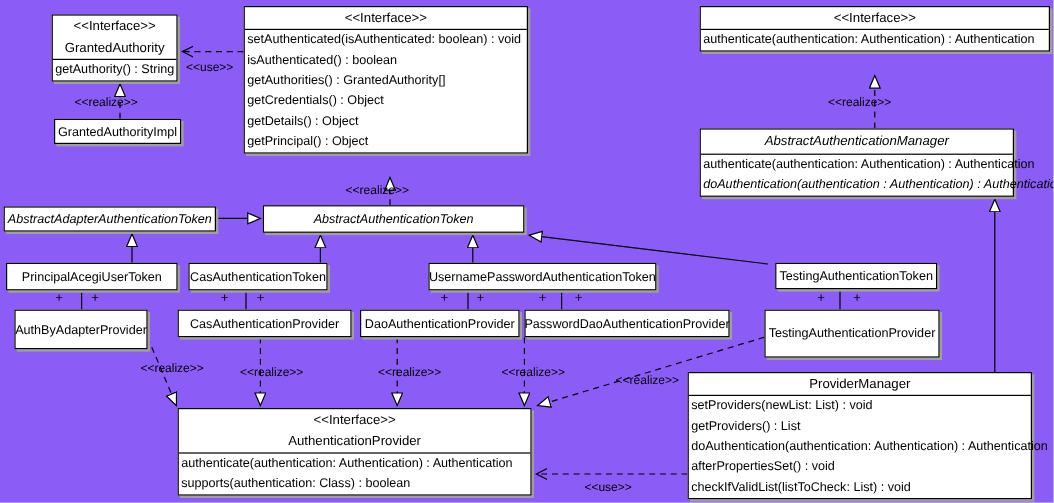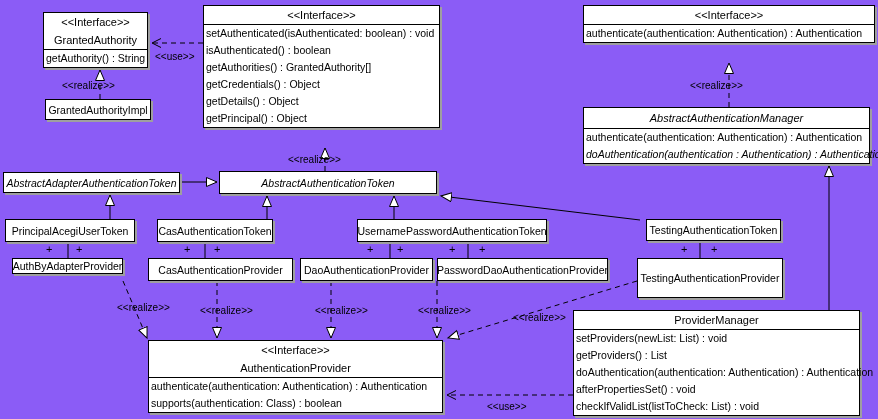--- a/index.html
+++ b/index.html
@@ -100,50 +100,50 @@
 
   <div class="box" style="left:583px;top:5px;width:292px;">
     <div class="hdr">
       <div>&lt;&lt;Interface&gt;&gt;</div>
     </div>
     <div class="methods">
       <div class="m">authenticate(authentication: Authentication) : Authentication</div>
     </div>
   </div>
 
-  <div class="box" style="left:583px;top:107px;width:287px;">
+  <div class="box" style="left:583px;top:107px;width:262px;">
     <div class="title-line it">AbstractAuthenticationManager</div>
     <div class="methods">
       <div class="m">authenticate(authentication: Authentication) : Authentication</div>
       <div class="m it">doAuthentication(authentication : Authentication) : Authentication</div>
     </div>
   </div>
 
   <div class="box" style="left:3px;top:172px;width:177px;height:21px;">
     <div class="name-only it">AbstractAdapterAuthenticationToken</div>
   </div>
 
   <div class="box" style="left:219px;top:171px;width:218px;height:23px;">
     <div class="name-only it">AbstractAuthenticationToken</div>
   </div>
 
-  <div class="box" style="left:5px;top:219px;width:130px;height:23px;">
+  <div class="box" style="left:5px;top:219px;width:143px;height:23px;">
     <div class="name-only">PrincipalAcegiUserToken</div>
   </div>
   <div class="box" style="left:157px;top:219px;width:116px;height:23px;">
     <div class="name-only">CasAuthenticationToken</div>
   </div>
   <div class="box" style="left:357px;top:219px;width:190px;height:23px;">
     <div class="name-only">UsernamePasswordAuthenticationToken</div>
   </div>
   <div class="box" style="left:646px;top:219px;width:135px;height:22px;">
     <div class="name-only">TestingAuthenticationToken</div>
   </div>
 
-  <div class="box" style="left:12px;top:258px;width:111px;height:16px;">
+  <div class="box" style="left:12px;top:258px;width:111px;height:33px;">
     <div class="name-only">AuthByAdapterProvider</div>
   </div>
   <div class="box" style="left:148px;top:258px;width:145px;height:23px;">
     <div class="name-only">CasAuthenticationProvider</div>
   </div>
   <div class="box" style="left:300px;top:258px;width:133px;height:23px;">
     <div class="name-only">DaoAuthenticationProvider</div>
   </div>
   <div class="box" style="left:437px;top:258px;width:171px;height:23px;">
     <div class="name-only">PasswordDaoAuthenticationProvider</div>

